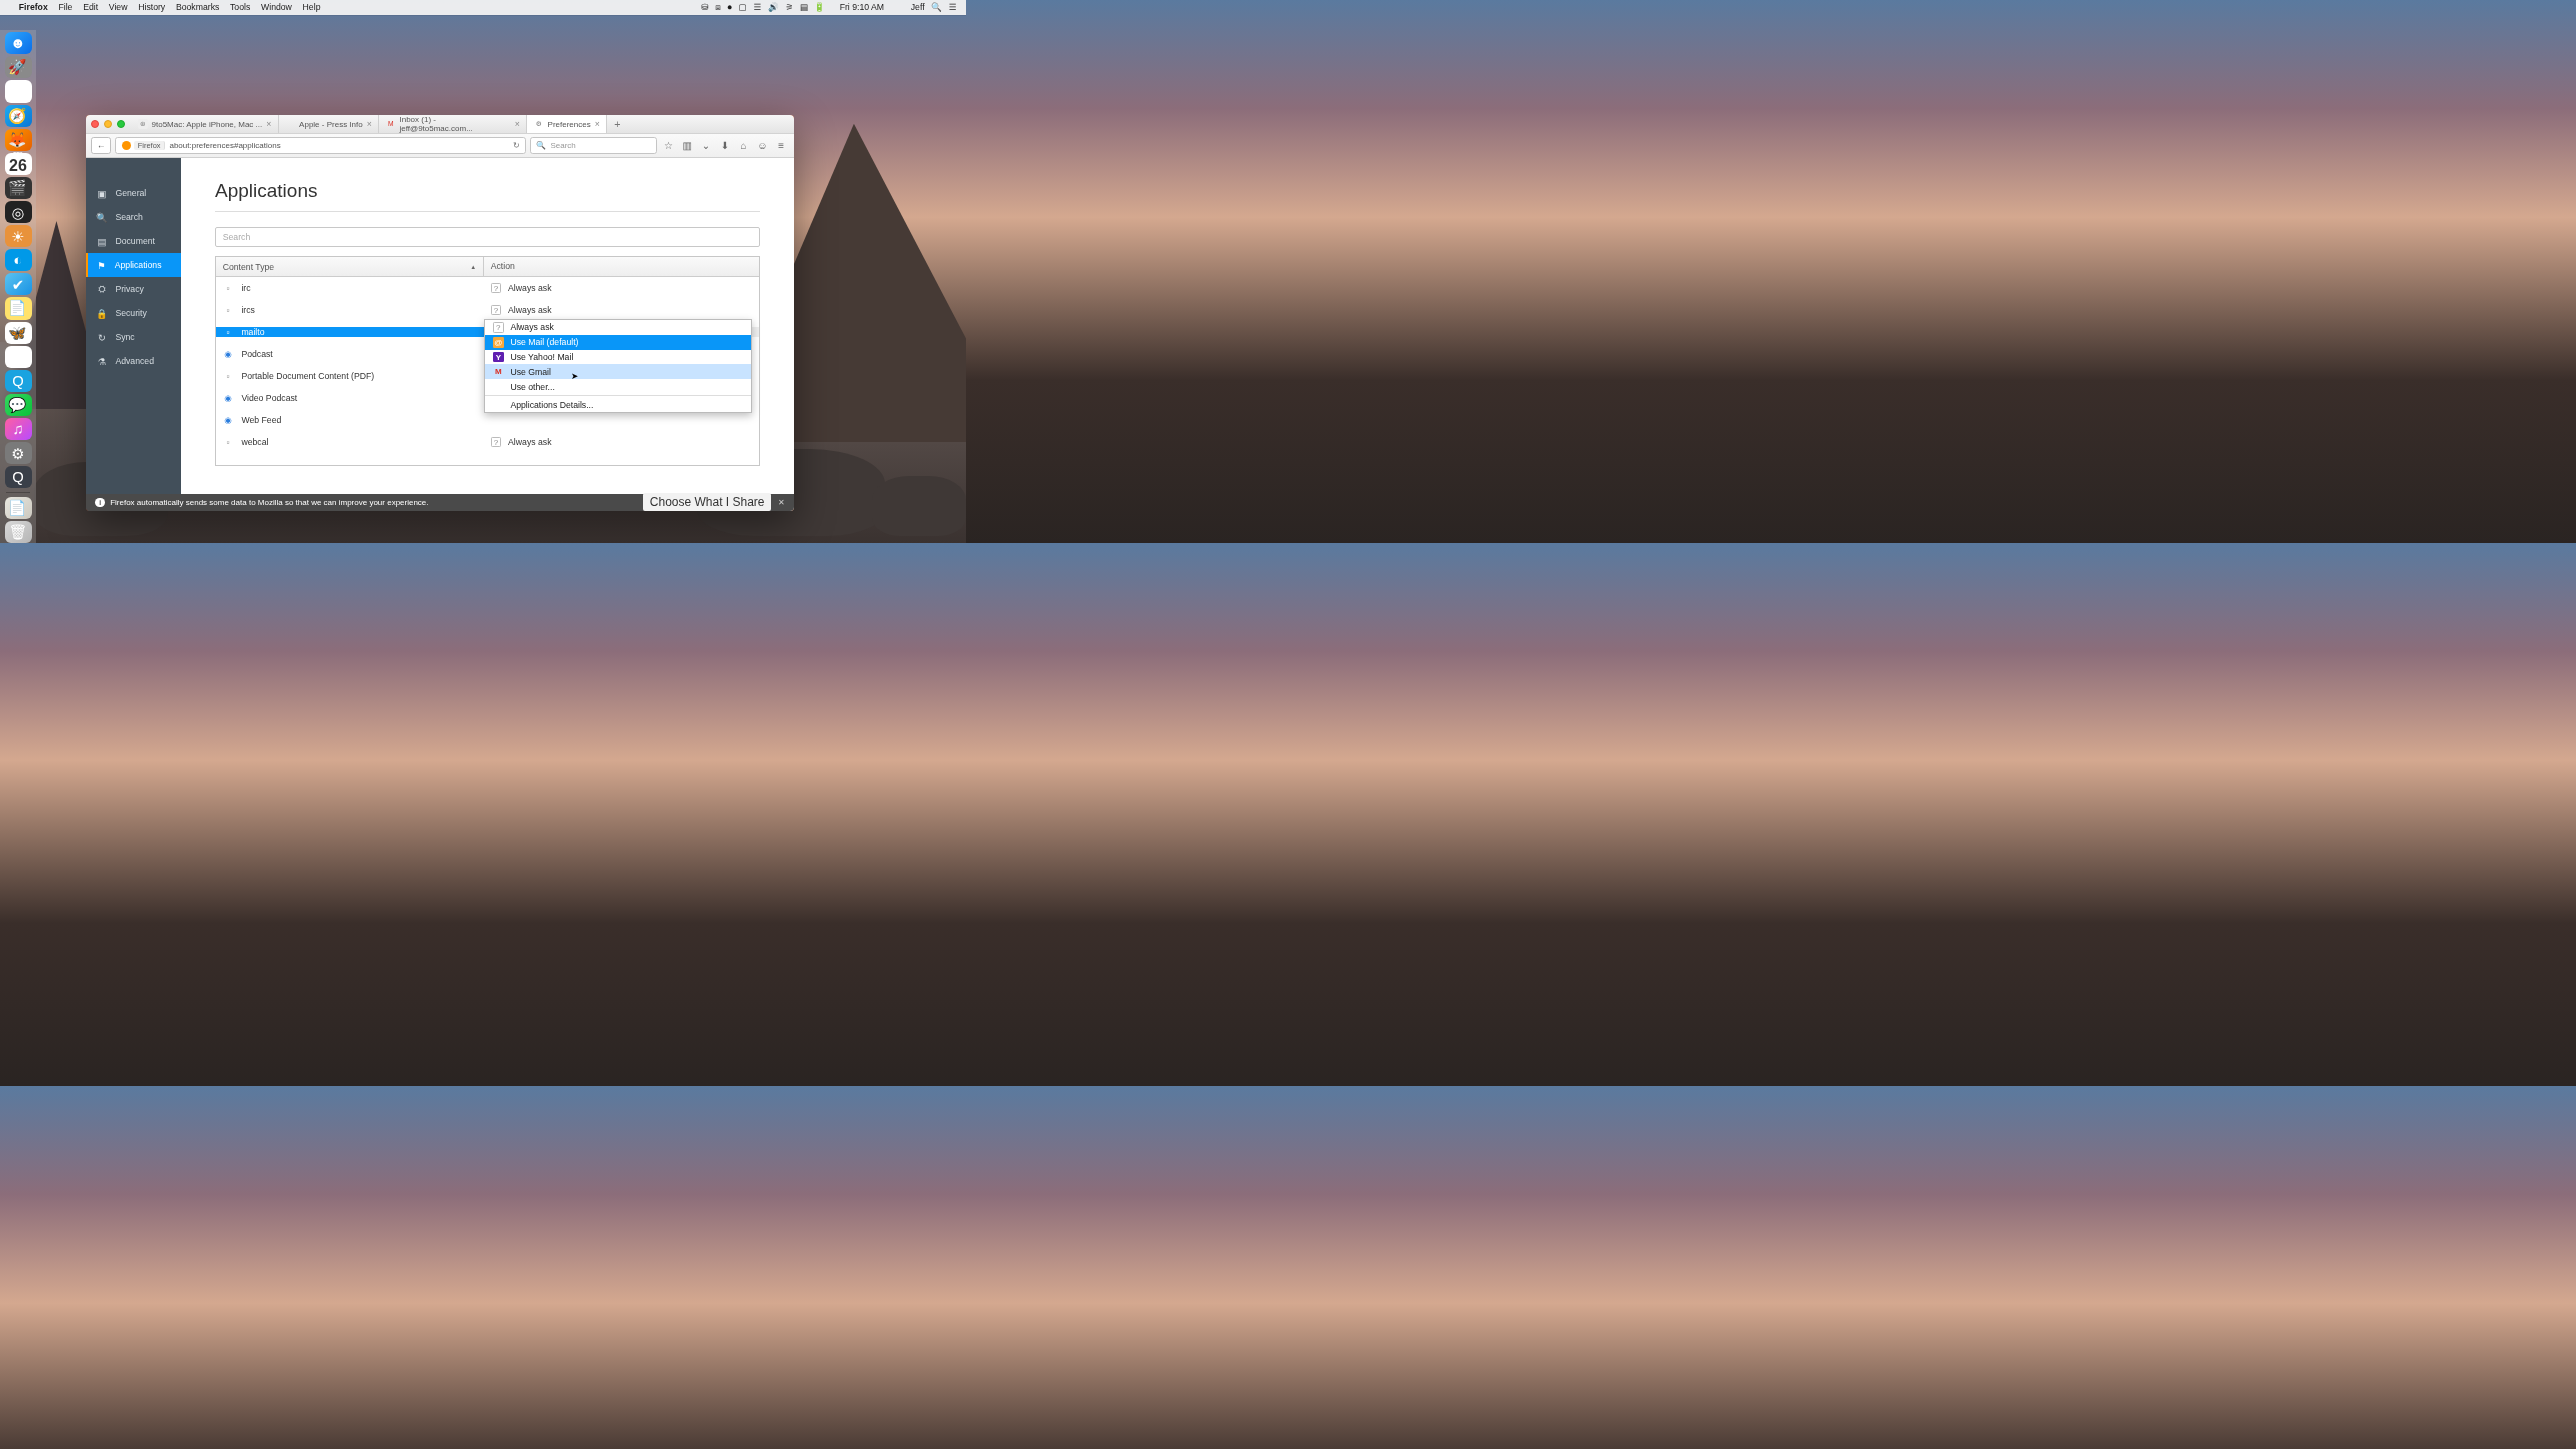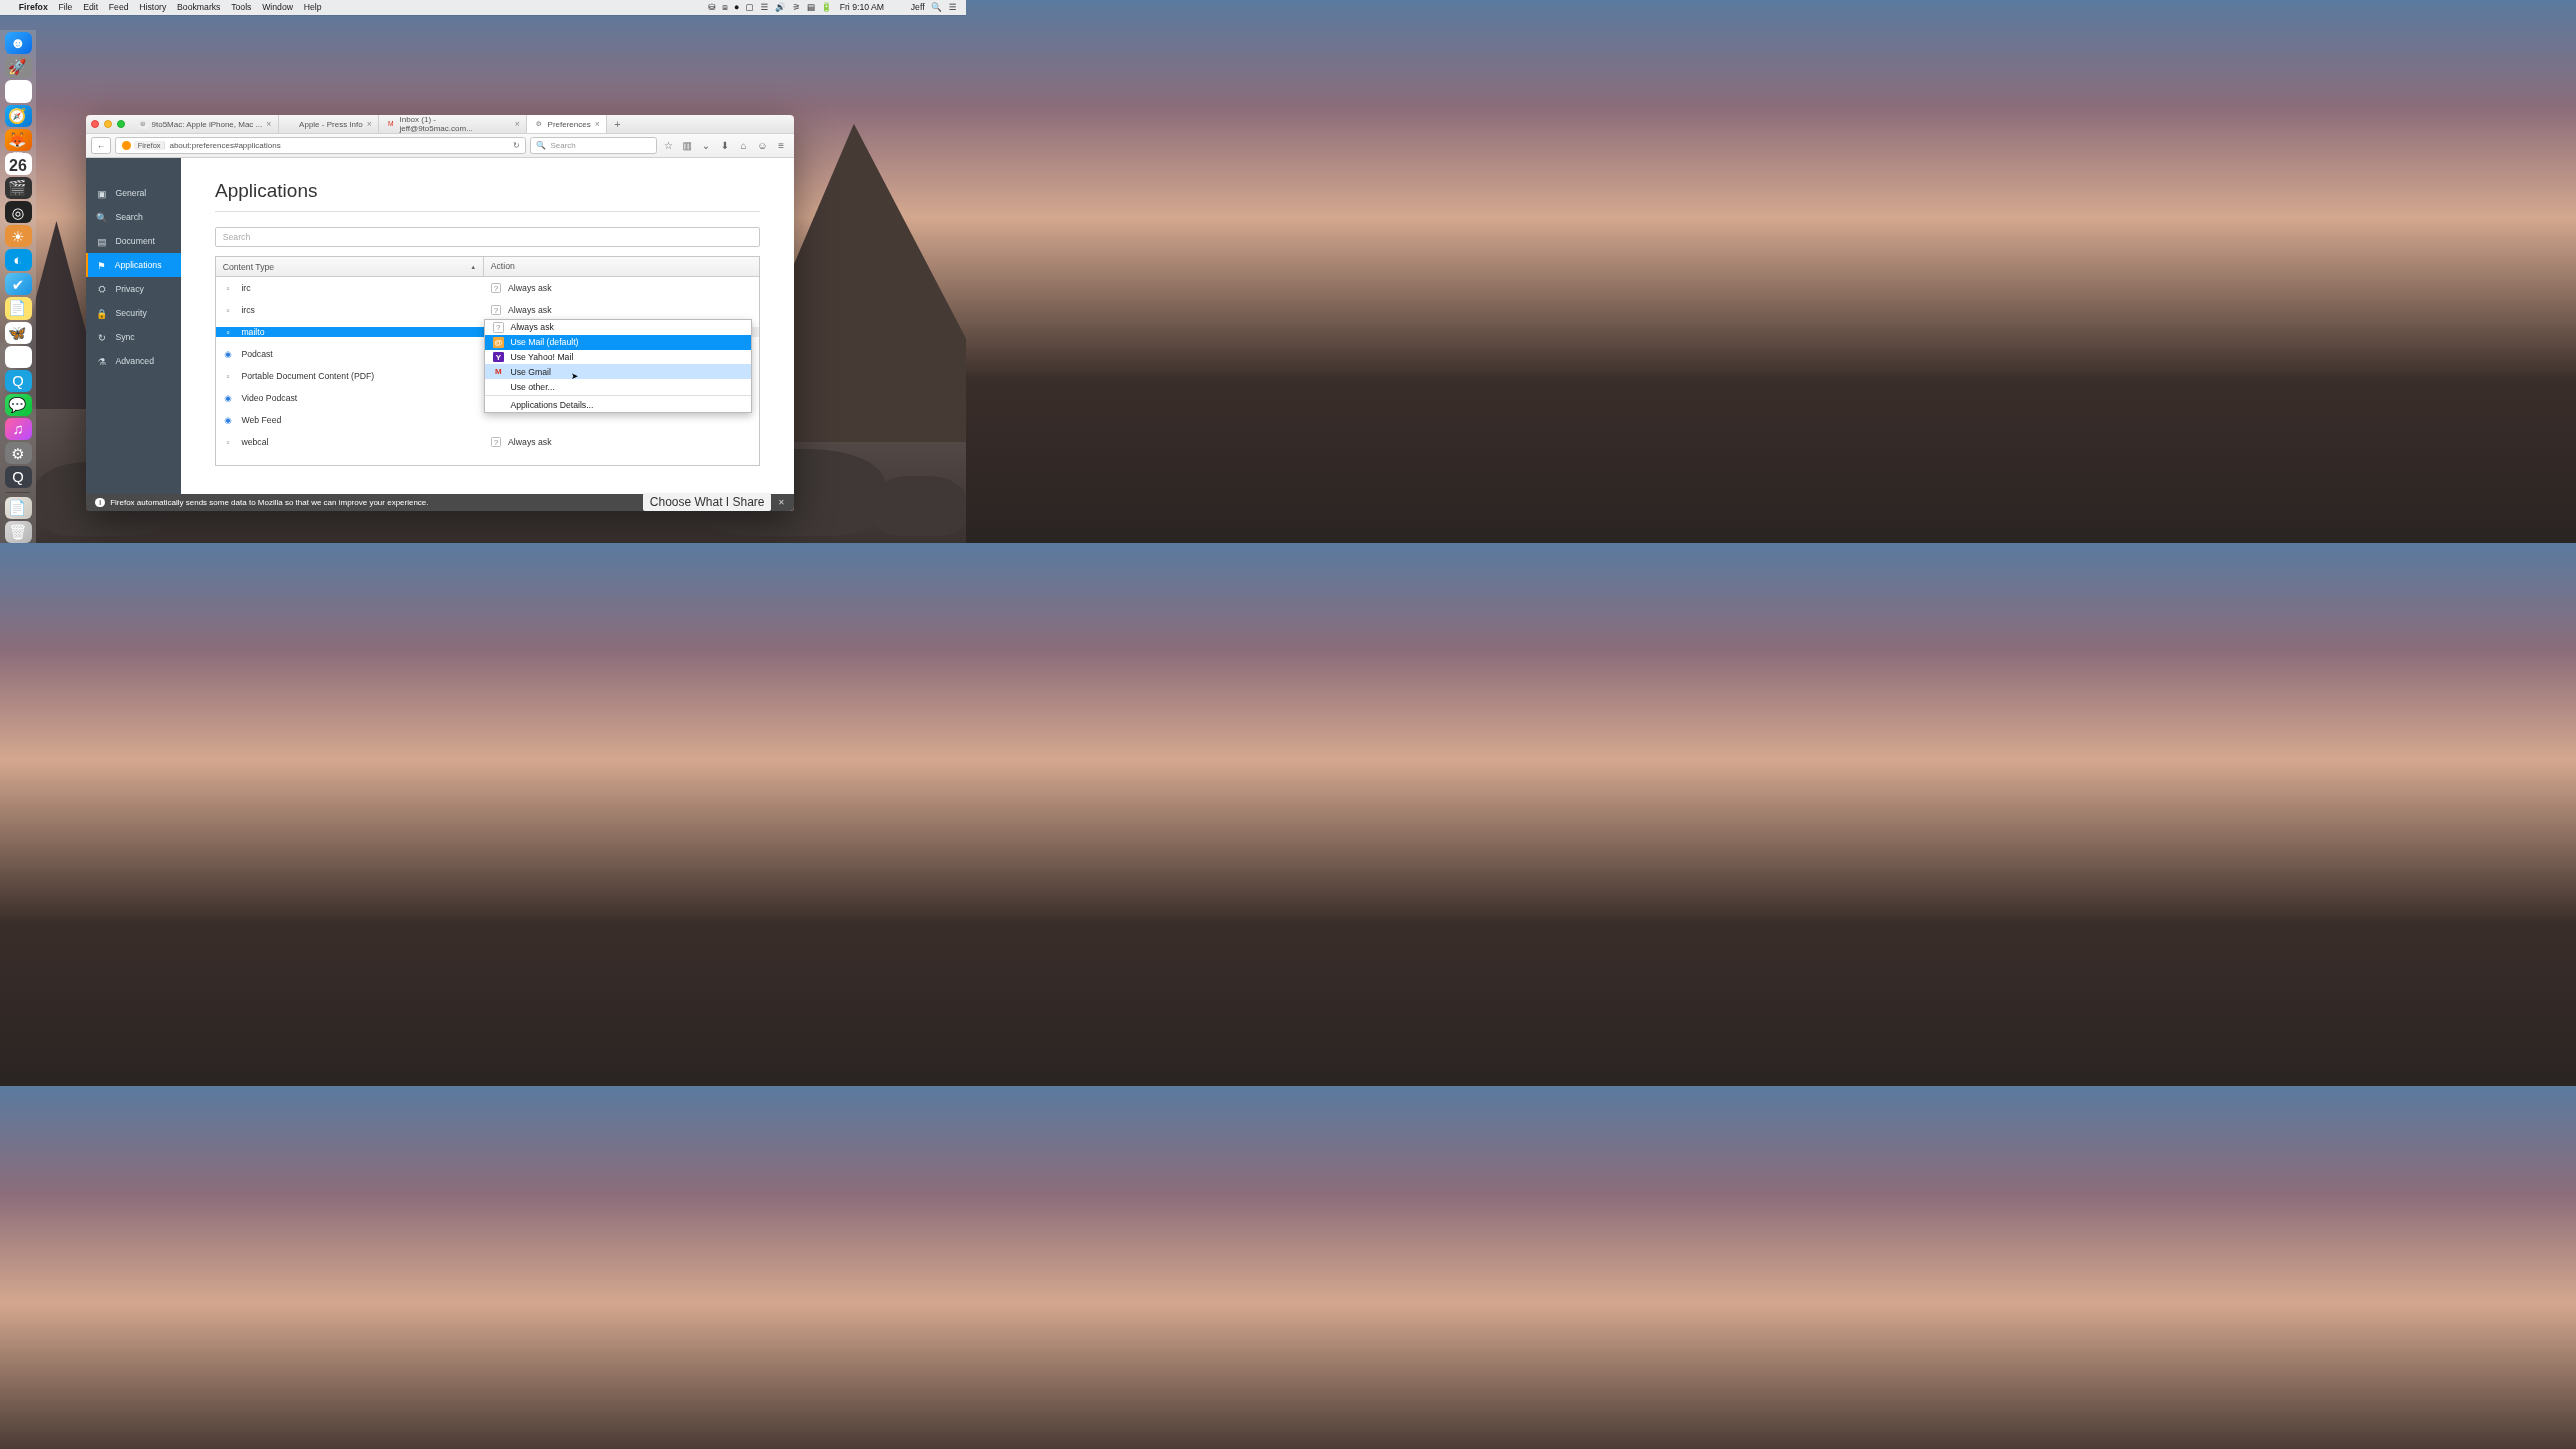--- a/index.html
+++ b/index.html
@@ -166,39 +166,39 @@
   <div class="rock a"></div>
   <div class="rock b"></div>
   <div class="rock c"></div>
 </div>
 
 <div class="menubar">
   <span class="apple"></span>
   <span class="app">Firefox</span>
   <span class="m">File</span>
   <span class="m">Edit</span>
-  <span class="m">Feed</span>
+  <span class="m">View</span>
   <span class="m">History</span>
   <span class="m">Bookmarks</span>
   <span class="m">Tools</span>
   <span class="m">Window</span>
   <span class="m">Help</span>
   <span class="spacer"></span>
   <div class="status-icons">
     <span>⛁</span>
     <span>⧈</span>
     <span>⏺</span>
     <span>▢</span>
     <span>☰</span>
     <span>🔊</span>
     <span>⚞</span>
     <span>▤</span>
     <span>🔋</span>
   </div>
-  <span class="m" style="margin-left:7px">Fri 9:10 AM</span>
+  <span class="m" style="margin-left:14px">Fri 9:10 AM</span>
   <span class="user">Jeff</span>
   <span class="search">🔍</span>
   <span class="search">☰</span>
 </div>
 
 <div class="dock">
   <div class="app-icon i-finder">☻</div>
   <div class="app-icon i-launch">🚀</div>
   <div class="app-icon i-chrome">◉</div>
   <div class="app-icon i-safari">🧭</div>

